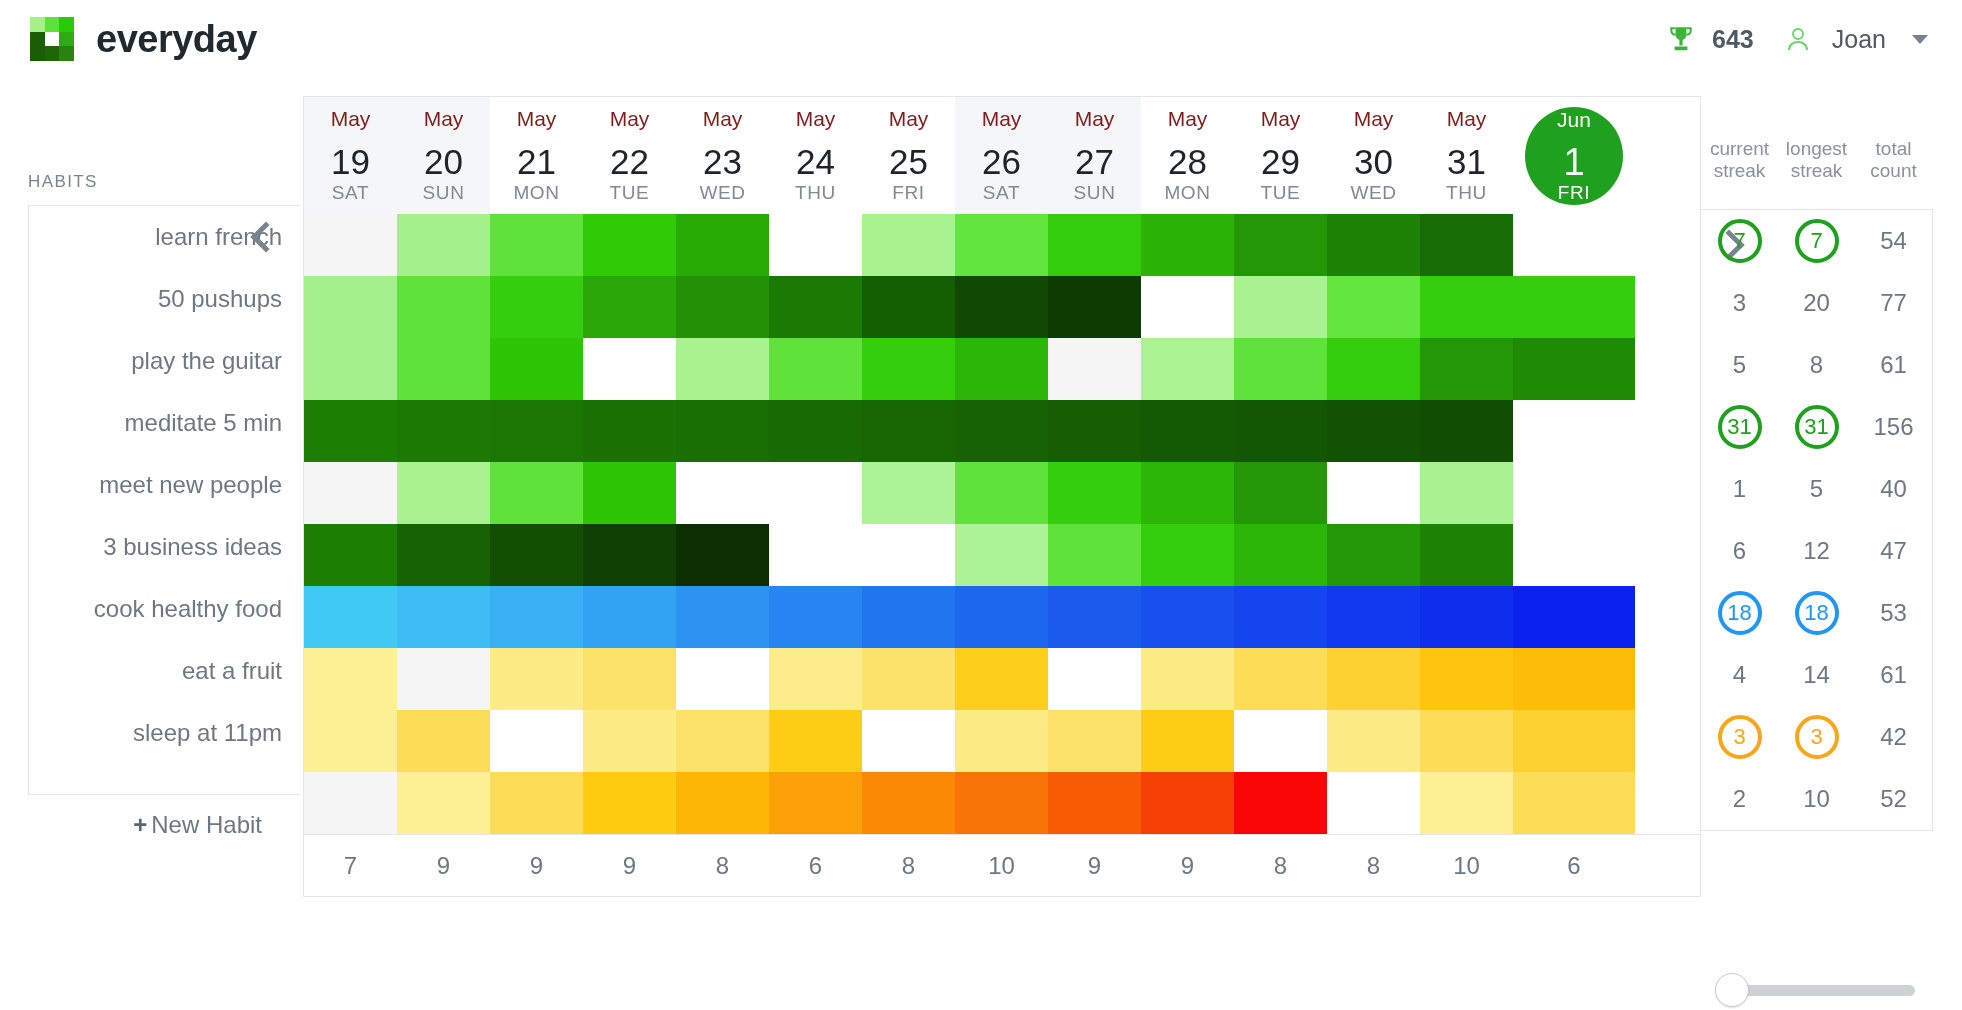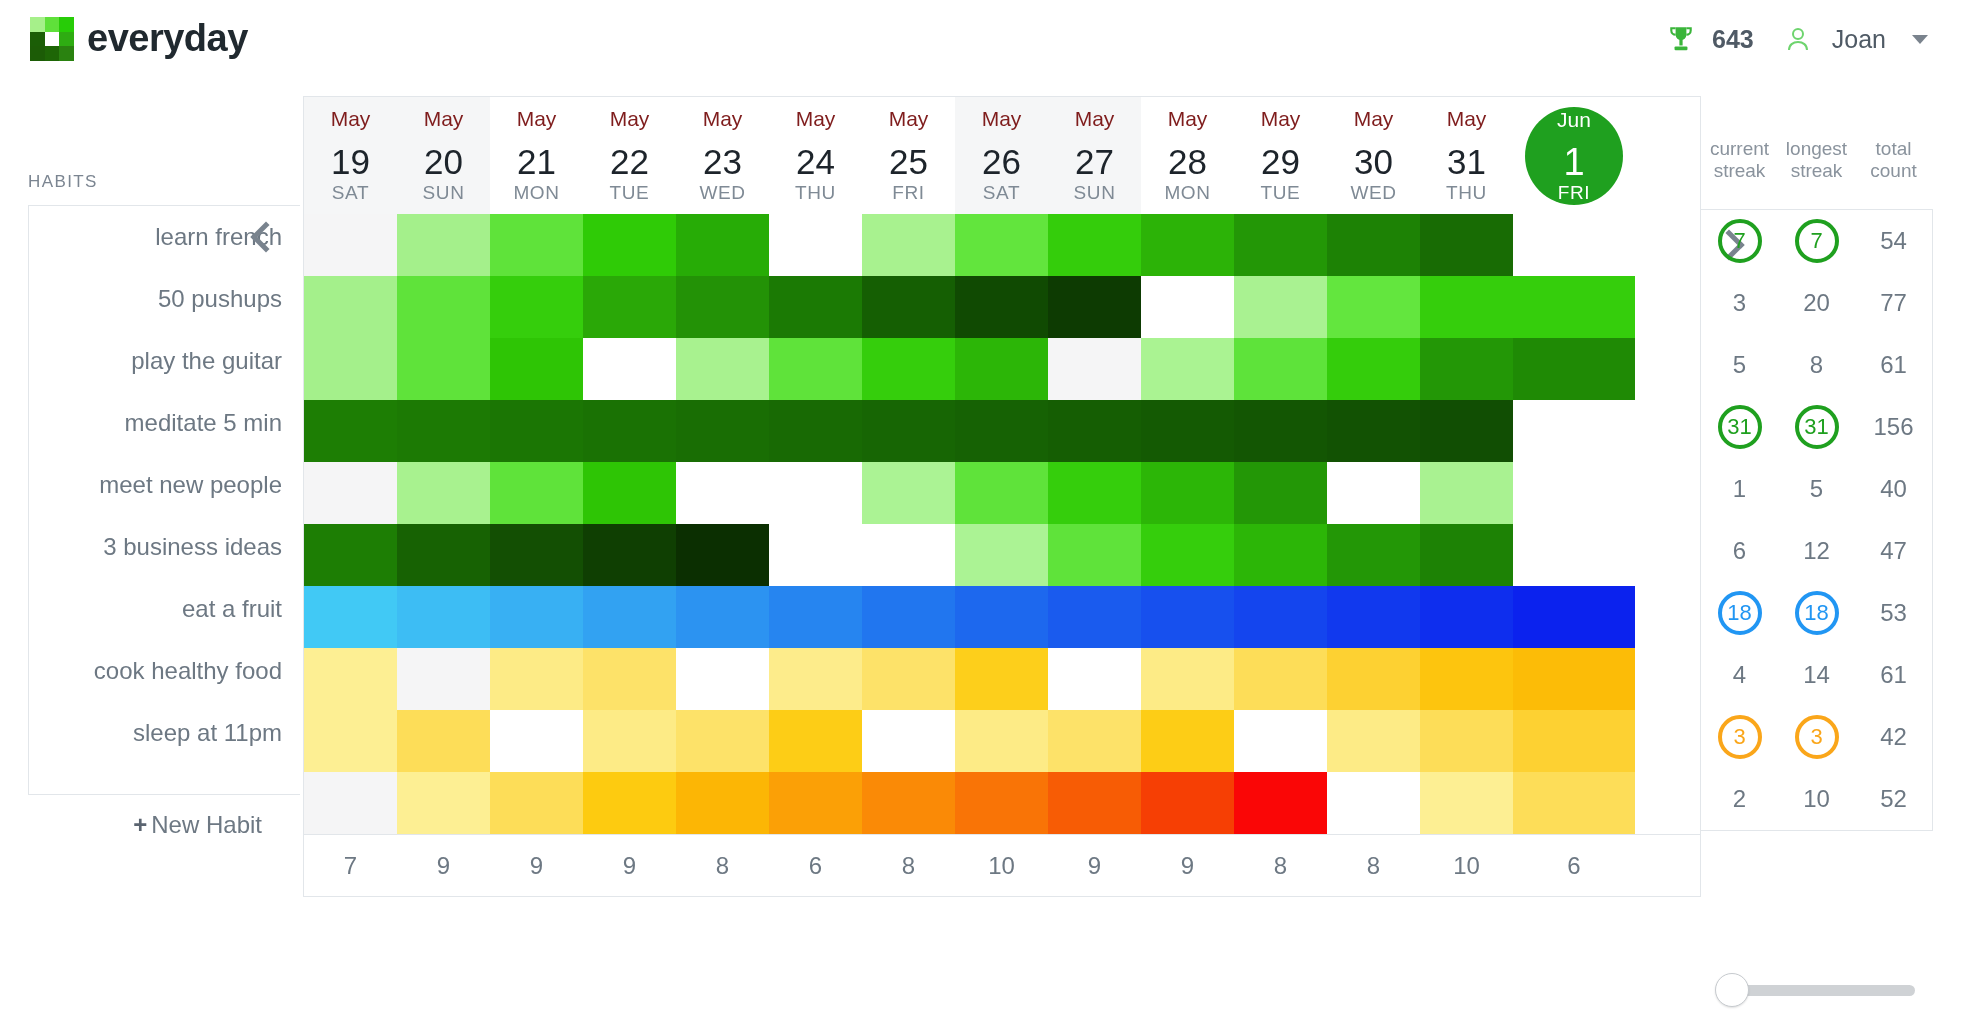--- a/index.html
+++ b/index.html
@@ -10,21 +10,21 @@
     overflow: hidden;
   }
   #app { position: relative; width: 1962px; height: 1010px; }
 
   
   .topbar {
     position: absolute; left: 0; top: 0; width: 1962px; height: 78px;
     display: flex; align-items: center; justify-content: space-between;
     padding: 0 34px 0 30px;
   }
-  .brand { display: flex; align-items: flex-start; gap: 13px; }
+  .brand { display: flex; align-items: center; gap: 22px; }
   .logo { width: 44px; height: 44px; display: grid;
           grid-template-columns: repeat(3, 1fr); grid-template-rows: repeat(3, 1fr); }
   .logo i { display: block; }
   .brandname { font-size: 38px; font-weight: 700; color: #20292f; letter-spacing: -0.5px; }
 
   .userzone { display: flex; align-items: center; gap: 18px; color: #5a6470; font-size: 24px; }
   .trophy-icon { width: 26px; height: 28px; display: inline-block; }
   .score { font-weight: 700; color: #4f5a65; font-size: 25px; margin-right: 14px; }
   .person-icon { width: 24px; height: 26px; display: inline-block; }
   .username { font-size: 25px; color: #4f5a65; margin-left: 4px; }
@@ -149,22 +149,22 @@
 
     <div class="habitcol">
       <div class="habits-label">HABITS</div>
       <div class="habit-list" id="habit-list">
           <div class="habit-name">learn french</div>
           <div class="habit-name">50 pushups</div>
           <div class="habit-name">play the guitar</div>
           <div class="habit-name">meditate 5 min</div>
           <div class="habit-name">meet new people</div>
           <div class="habit-name">3 business ideas</div>
+          <div class="habit-name">cook healthy food</div>
           <div class="habit-name">eat a fruit</div>
-          <div class="habit-name">cook healthy food</div>
           <div class="habit-name">sleep at 11pm</div>
         </div>
       <div class="newhabit">
         <span class="plus">+</span><span>New Habit</span>
       </div>
     </div>
 
     <div class="navarrow prev">
       <span class="chev"></span>
     </div>

